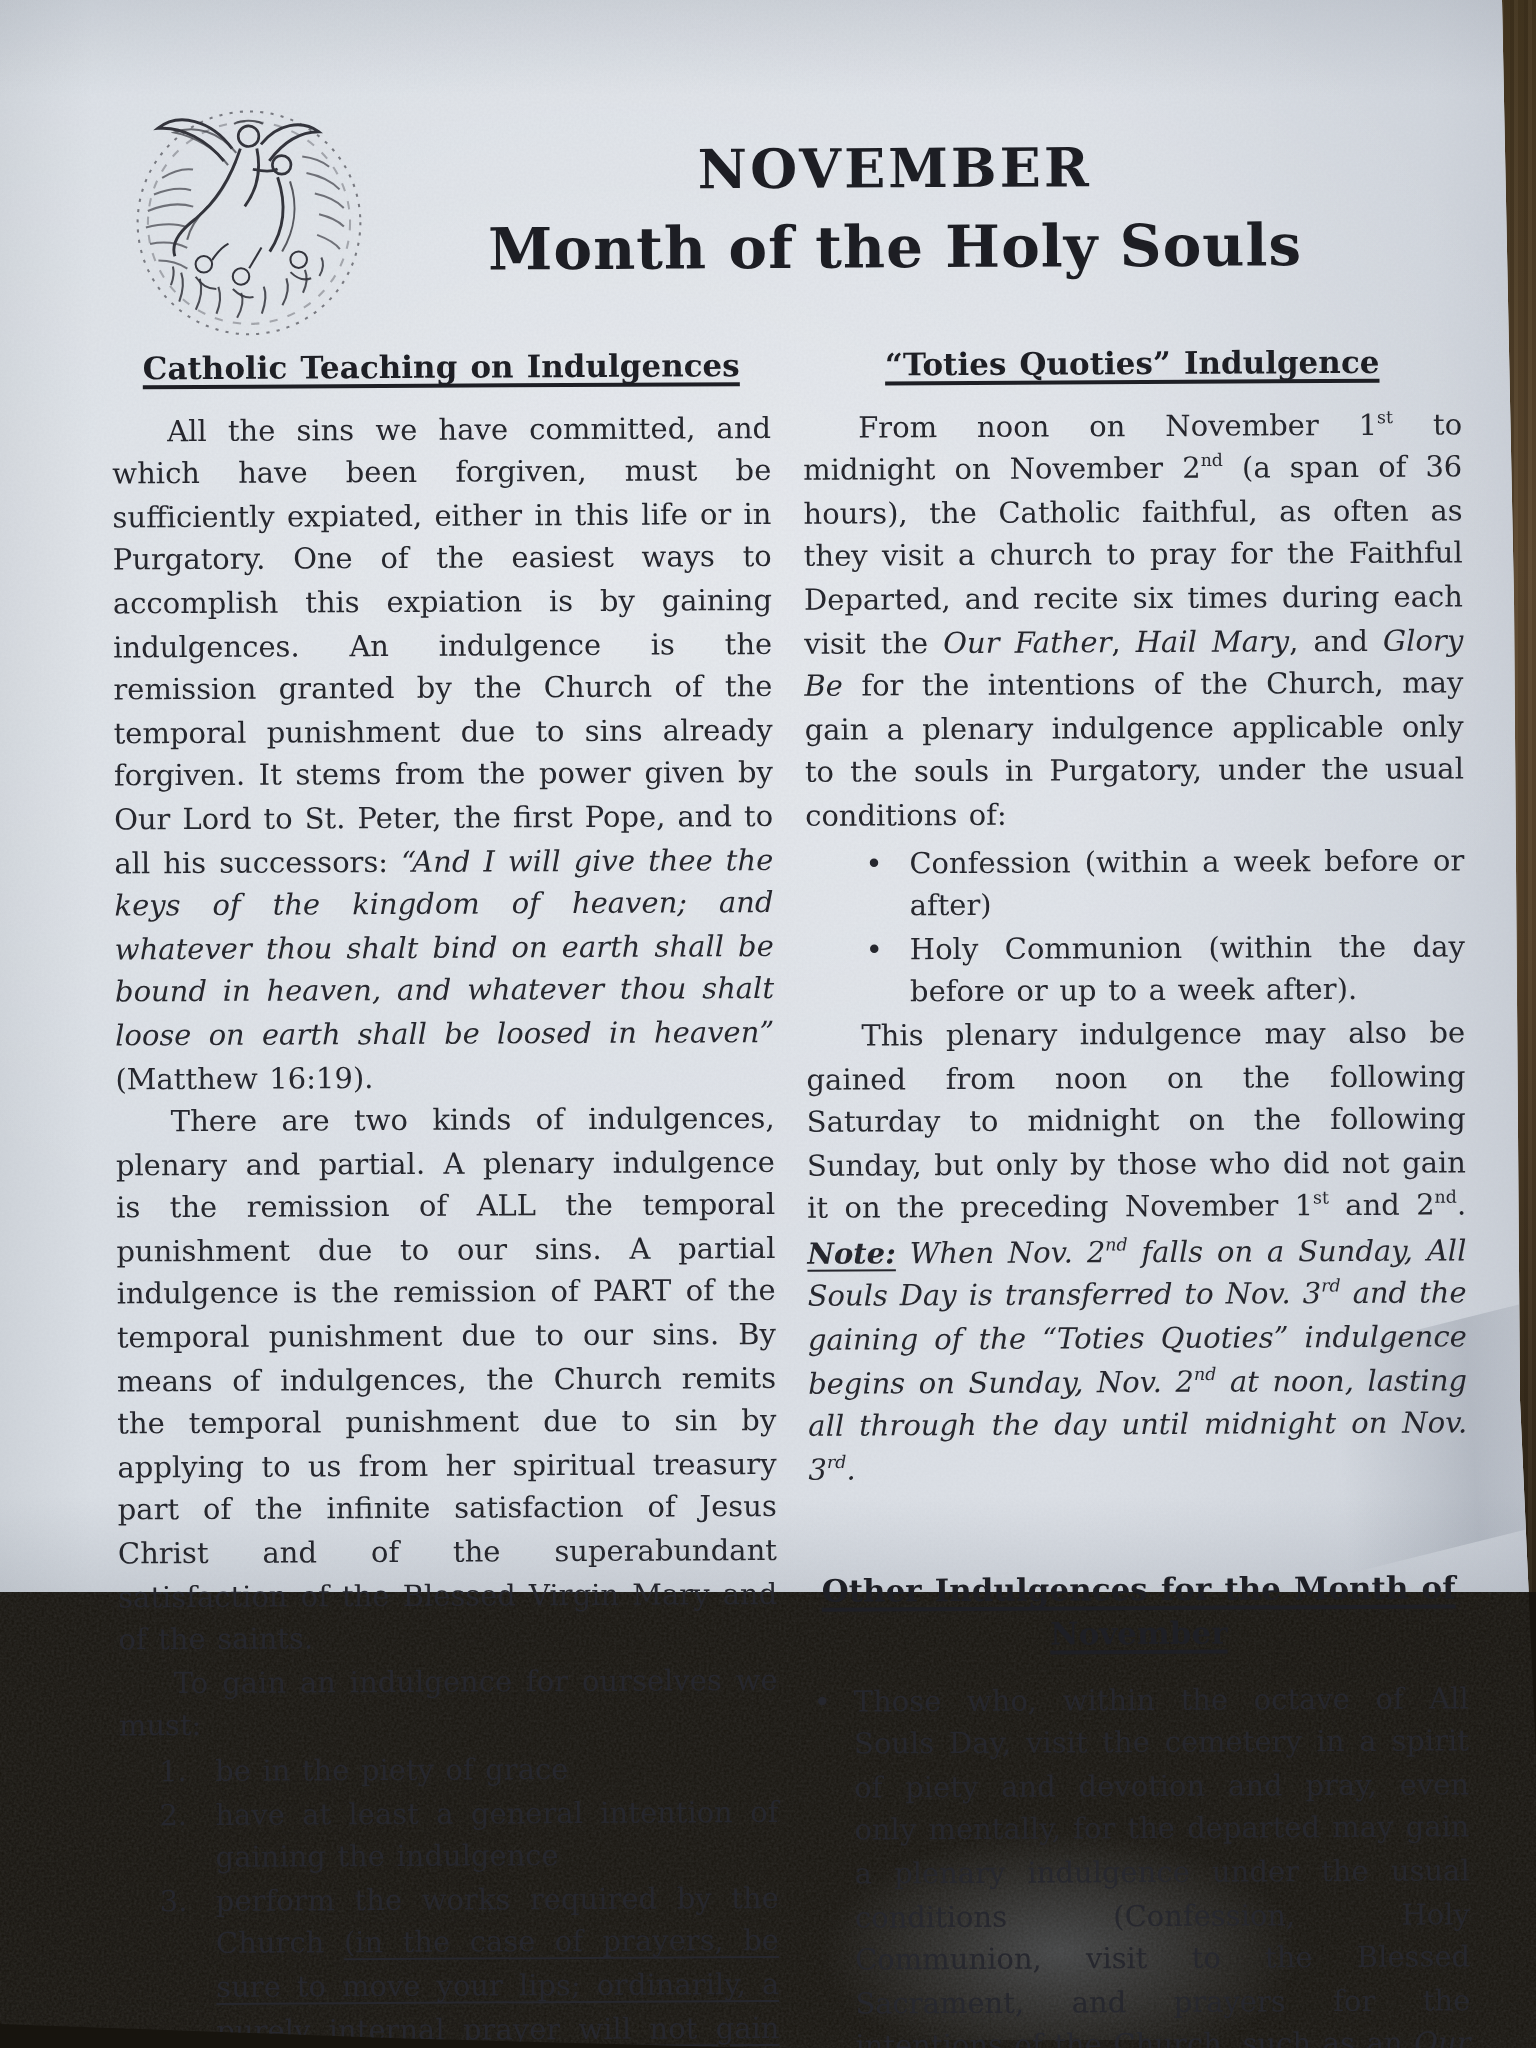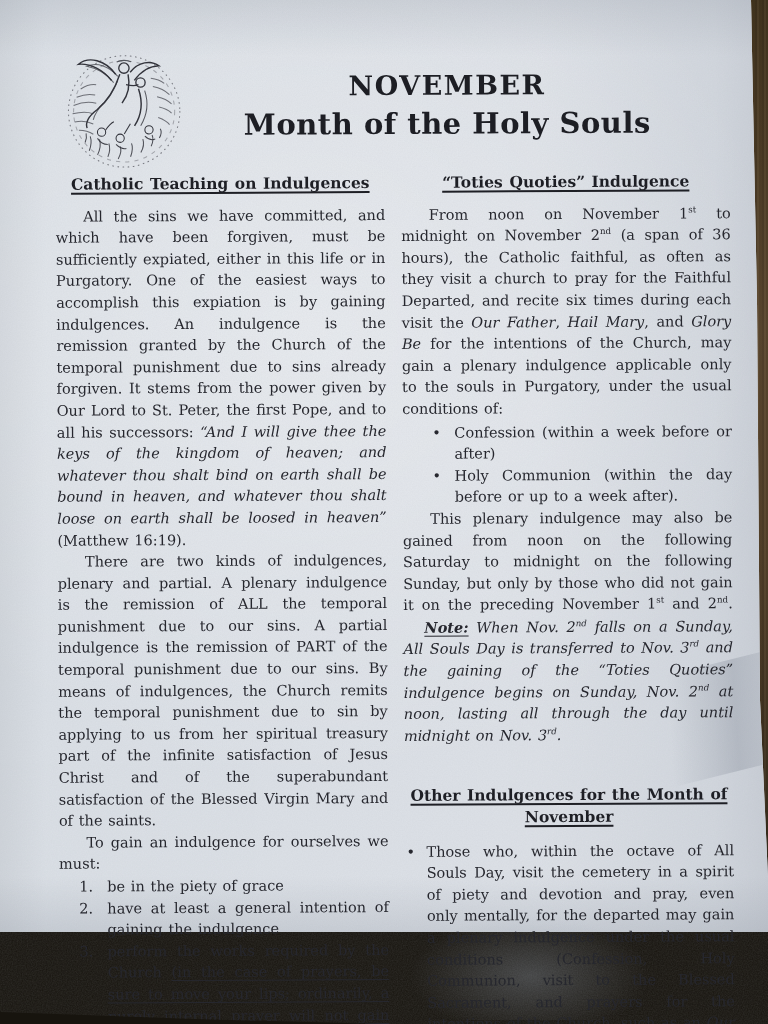--- a/index.html
+++ b/index.html
@@ -2,21 +2,21 @@
 <html><head>
 <meta charset="utf-8">
 <title>Scanned Bulletin Page</title>
 <style>
   html,body{margin:0;padding:0;}
   body{
     width:768px;height:1024px;overflow:hidden;
     background:#17140e;
     font-family:"DejaVu Serif","Liberation Serif",serif;
   }
-  .scene{position:relative;width:768px;height:932px;}
+  .scene{position:relative;width:768px;height:796px;}
 
   
   .wood{
     position:absolute;top:0;right:0;width:34px;height:100%;
     background:linear-gradient(180deg,#43351f 0%,#5c4830 35%,#55422b 60%,#2e2517 100%);
   }
   .wood .grain{
     position:absolute;inset:0;
     background:repeating-linear-gradient(90deg,rgba(0,0,0,.25) 0 2px,rgba(255,255,255,.05) 2px 4px,rgba(0,0,0,.12) 4px 7px);
     opacity:.5;
@@ -81,21 +81,21 @@
 
   
   .bullets-inner .bulrow{position:relative;padding-left:52px;text-align:justify;}
   .bullets-inner .bul{position:absolute;left:30px;top:0;}
   .bullets-outer .bulrow{position:relative;padding-left:22px;text-align:justify;}
   .bullets-outer .bul{position:absolute;left:2px;top:0;}
   .bullets-inner{margin-top:2px;}
 
   
   .st-i{font-style:italic;}
-  .st-b{font-weight:700;margin-left:21px;}
+  .st-b{font-weight:700;}
   .st-u{text-decoration:underline;text-underline-offset:2.5px;}
   .st-sup{vertical-align:super;font-size:.6em;line-height:0;}
 </style>
 </head>
 <body>
 
 <div class="scene">
 
   <div class="wood">
     <div class="grain"></div>

